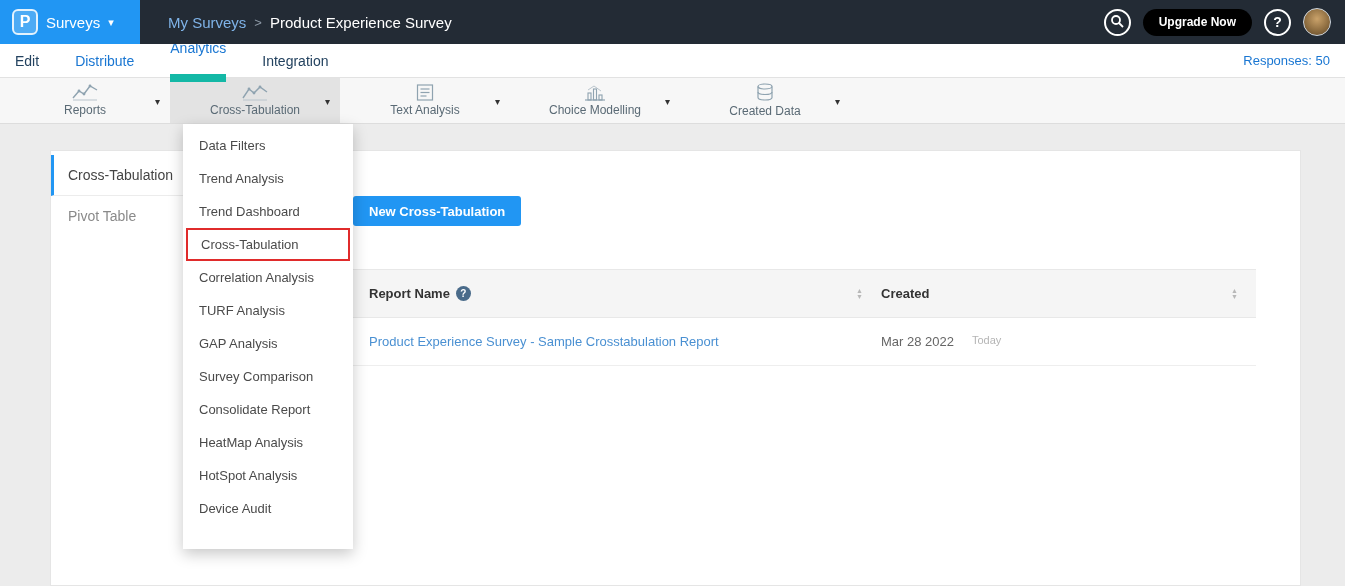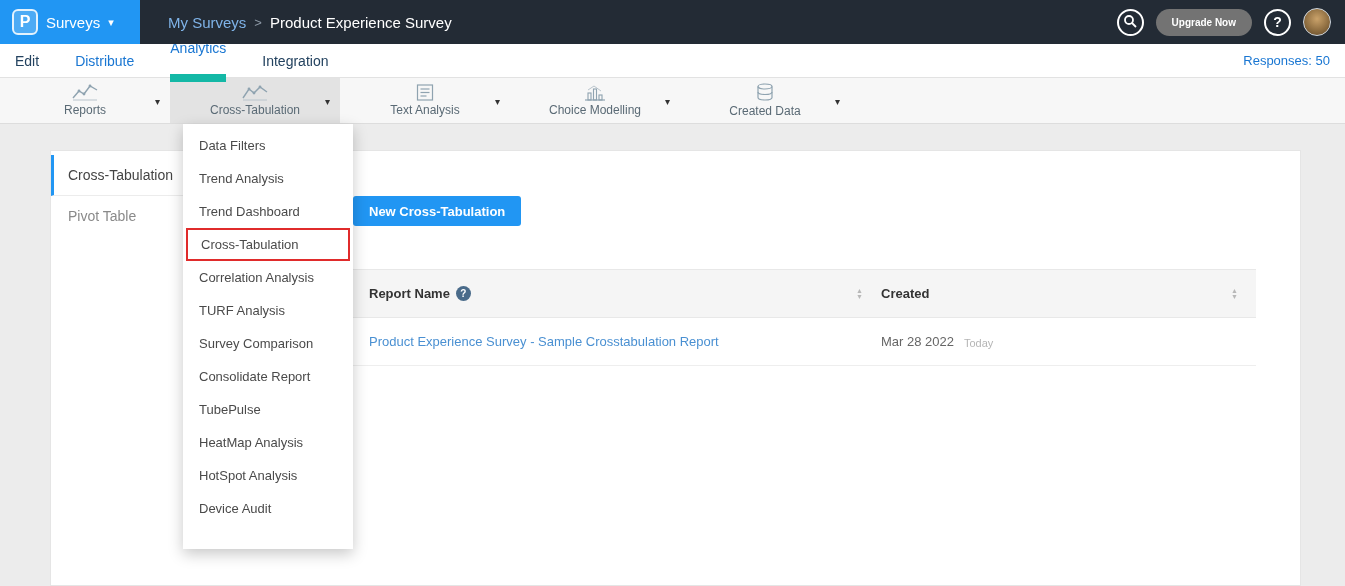--- a/index.html
+++ b/index.html
@@ -11,21 +11,21 @@
   .brand { width: 140px; height: 44px; background: #2196f3; display: flex; align-items: center; padding: 0 12px; gap: 8px; flex-shrink: 0; cursor: pointer; }
   .logo-box { width: 26px; height: 26px; background: #4dabf5; border: 2px solid #e3f2fd; border-radius: 6px; color: #fff; font-weight: bold; font-size: 16px; display: flex; align-items: center; justify-content: center; }
   .brand-name { color: #fff; font-size: 15px; }
   .brand-caret { color: #fff; font-size: 11px; }
   .breadcrumb { display: flex; align-items: center; gap: 8px; margin-left: 28px; font-size: 15px; }
   .crumb-parent { color: #7fb3e8; cursor: pointer; }
   .crumb-sep { color: #8c98a5; font-size: 13px; }
   .crumb-current { color: #ffffff; }
   .topbar-right { margin-left: auto; display: flex; align-items: center; gap: 12px; padding-right: 14px; }
   .circle-btn { width: 27px; height: 27px; border: 2px solid #fff; border-radius: 50%; display: flex; align-items: center; justify-content: center; color: #fff; font-weight: bold; font-size: 14px; cursor: pointer; background: transparent; }
-  .upgrade-btn { background: #737373; color: #fff; border: none; border-radius: 14px; height: 27px; padding: 0 16px; font-size: 10px; font-weight: bold; cursor: pointer; font-family: "Liberation Sans", sans-serif; }
+  .upgrade-btn { background: #000000; color: #fff; border: none; border-radius: 14px; height: 27px; padding: 0 16px; font-size: 12px; font-weight: bold; cursor: pointer; font-family: "Liberation Sans", sans-serif; }
   .avatar { width: 28px; height: 28px; border-radius: 50%; background: radial-gradient(circle at 50% 38%, #caa26a 0%, #8a6a3e 60%, #5d462a 100%); border: 1px solid #cfd6dd; cursor: pointer; }
 
   
   .nav2 { height: 34px; background: #ffffff; border-bottom: 1px solid #e2e2e2; display: flex; align-items: center; padding: 0 15px; gap: 36px; position: relative; z-index: 40; }
   .nav2 a { font-size: 14px; cursor: pointer; text-decoration: none; }
   .nav-dark { color: #23425f; }
   .nav-blue { color: #1976d2; }
   .nav-active { color: #1976d2; border-bottom: 8px solid #14b8a6; padding-bottom: 18px; }
   .responses { margin-left: auto; color: #1976d2; font-size: 13px; }
 
@@ -55,21 +55,21 @@
   .thead { display: flex; background: #f5f5f5; border-top: 1px solid #e8e8e8; border-bottom: 1px solid #e8e8e8; height: 49px; align-items: center; }
   .th { display: flex; align-items: center; font-size: 13px; font-weight: bold; color: #333; }
   .th-name { flex: 0 0 528px; padding-left: 16px; }
   .th-created { flex: 1; }
   .sorter { display: inline-flex; flex-direction: column; margin-left: auto; margin-right: 18px; cursor: pointer; line-height: 6px; }
   .sorter span { font-size: 7px; color: #b8b8b8; }
   .help-dot { width: 15px; height: 15px; border-radius: 50%; background: #4a6b8a; color: #fff; font-size: 10px; font-weight: bold; display: inline-flex; align-items: center; justify-content: center; margin-left: 6px; cursor: pointer; }
   .trow { display: flex; align-items: center; height: 48px; border-bottom: 1px solid #eee; }
   .td-name { flex: 0 0 528px; padding-left: 16px; font-size: 13px; }
   .td-name a { color: #4a90d2; text-decoration: none; cursor: pointer; }
-  .td-created { flex: 1; font-size: 13px; color: #666; display: flex; align-items: flex-end; }
+  .td-created { flex: 1; font-size: 13px; color: #666; display: flex; align-items: flex-start; gap: 8px; }
   .today-note { color: #b5b5b5; font-size: 11px; margin-left: 10px; }
 </style>
 </head>
 <body>
 
 <div class="topbar">
   <div class="brand">
     <div class="logo-box">P</div>
     <span class="brand-name">Surveys</span>
     <span class="brand-caret">▾</span>
@@ -177,23 +177,23 @@
   </div>
 </div>
 
 <div class="dropdown">
   <div class="menu-item">Data Filters</div>
   <div class="menu-item">Trend Analysis</div>
   <div class="menu-item">Trend Dashboard</div>
   <div class="menu-item highlighted">Cross-Tabulation</div>
   <div class="menu-item">Correlation Analysis</div>
   <div class="menu-item">TURF Analysis</div>
+  <div class="menu-item">GAP Analysis</div>
   <div class="menu-item">Survey Comparison</div>
   <div class="menu-item">Consolidate Report</div>
-  <div class="menu-item">TubePulse</div>
   <div class="menu-item">HeatMap Analysis</div>
   <div class="menu-item">HotSpot Analysis</div>
   <div class="menu-item">Device Audit</div>
 </div>
 
 <div class="card">
   <div class="side-tabs">
     <div class="side-tab active">Cross-Tabulation</div>
     <div class="side-tab">Pivot Table</div>
   </div>

